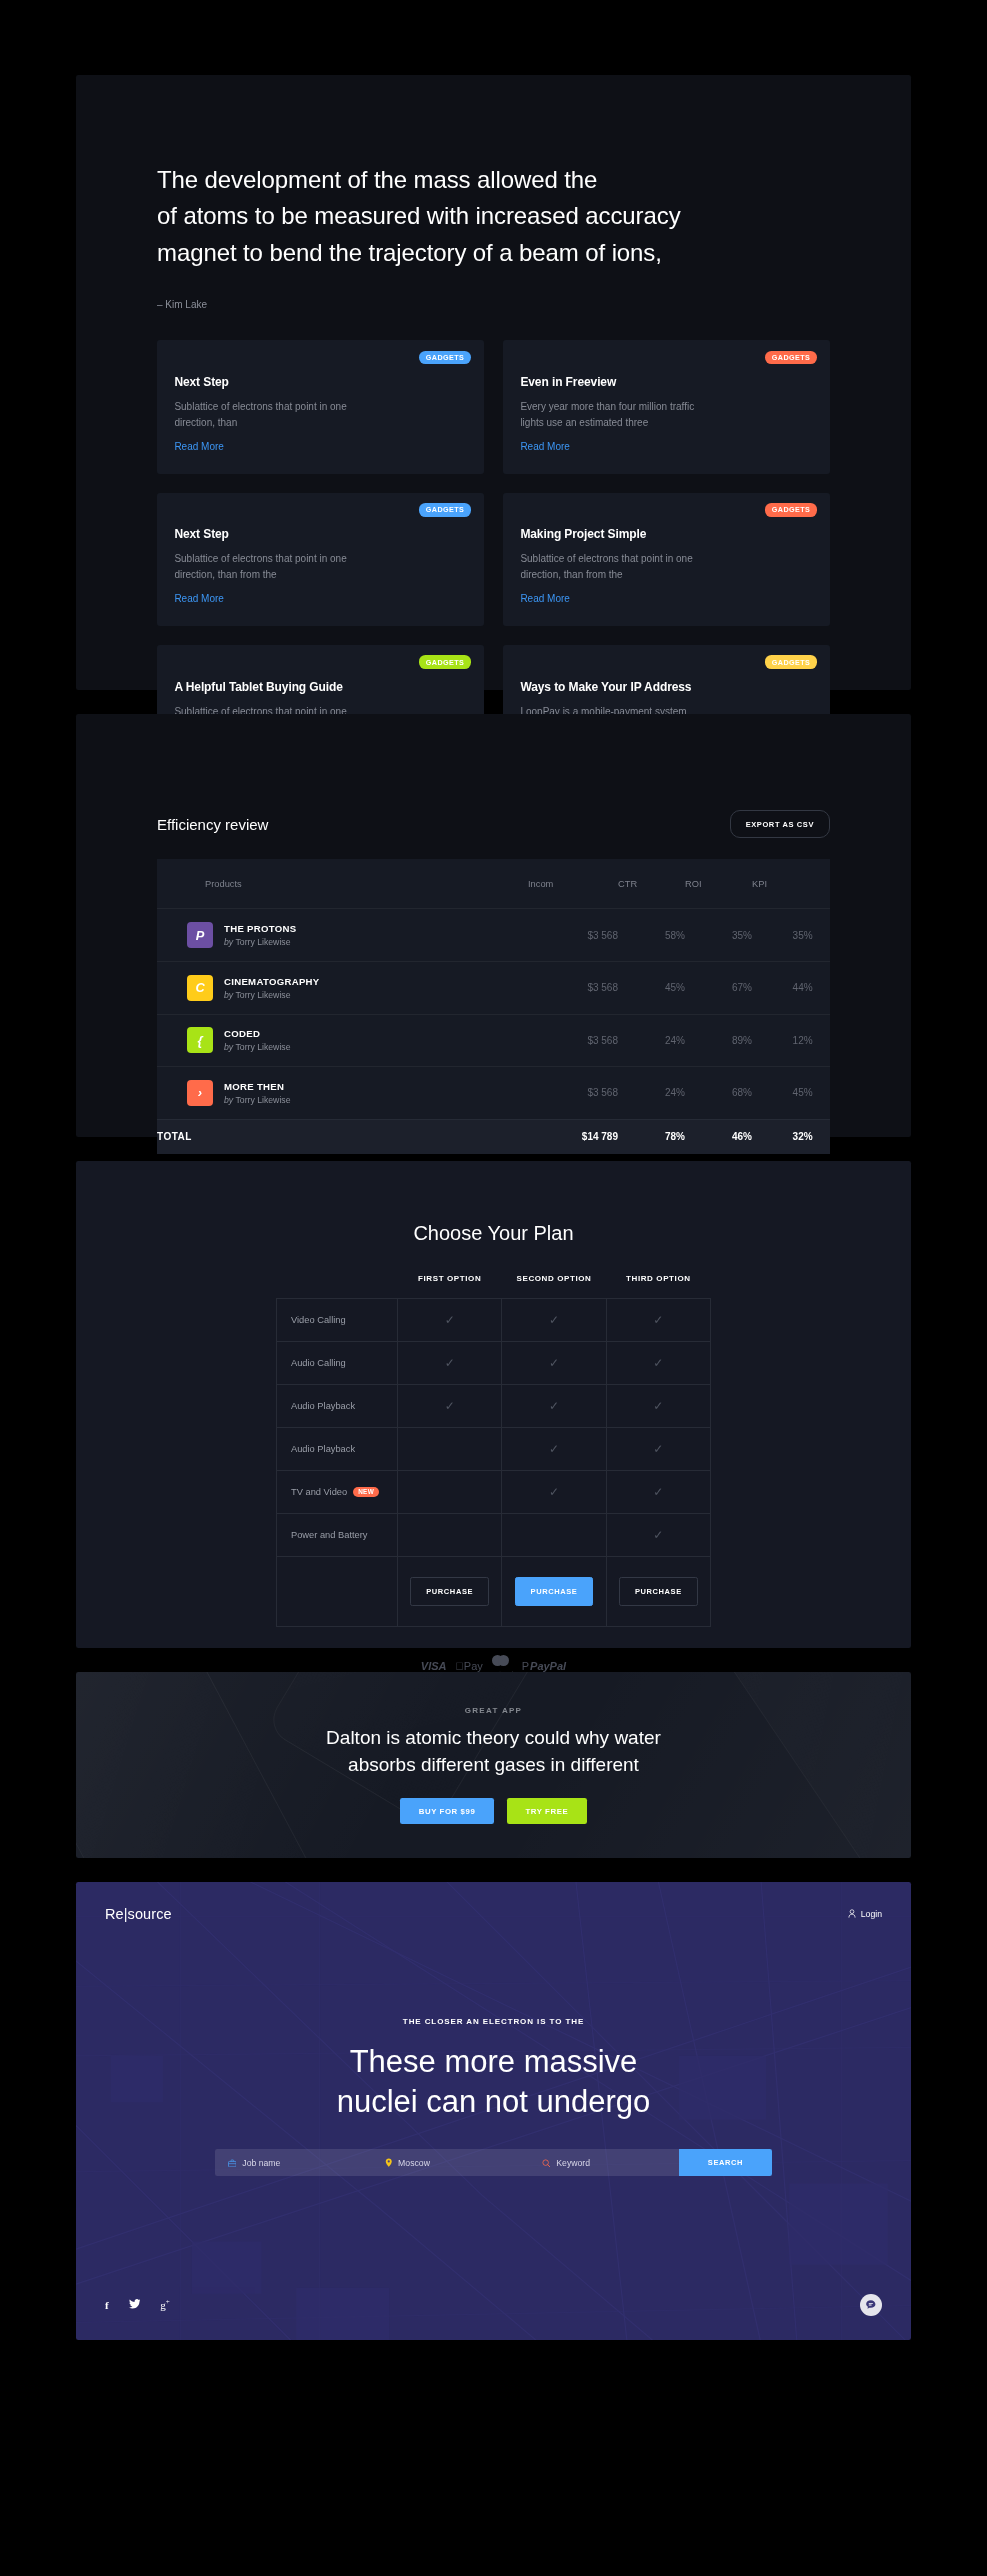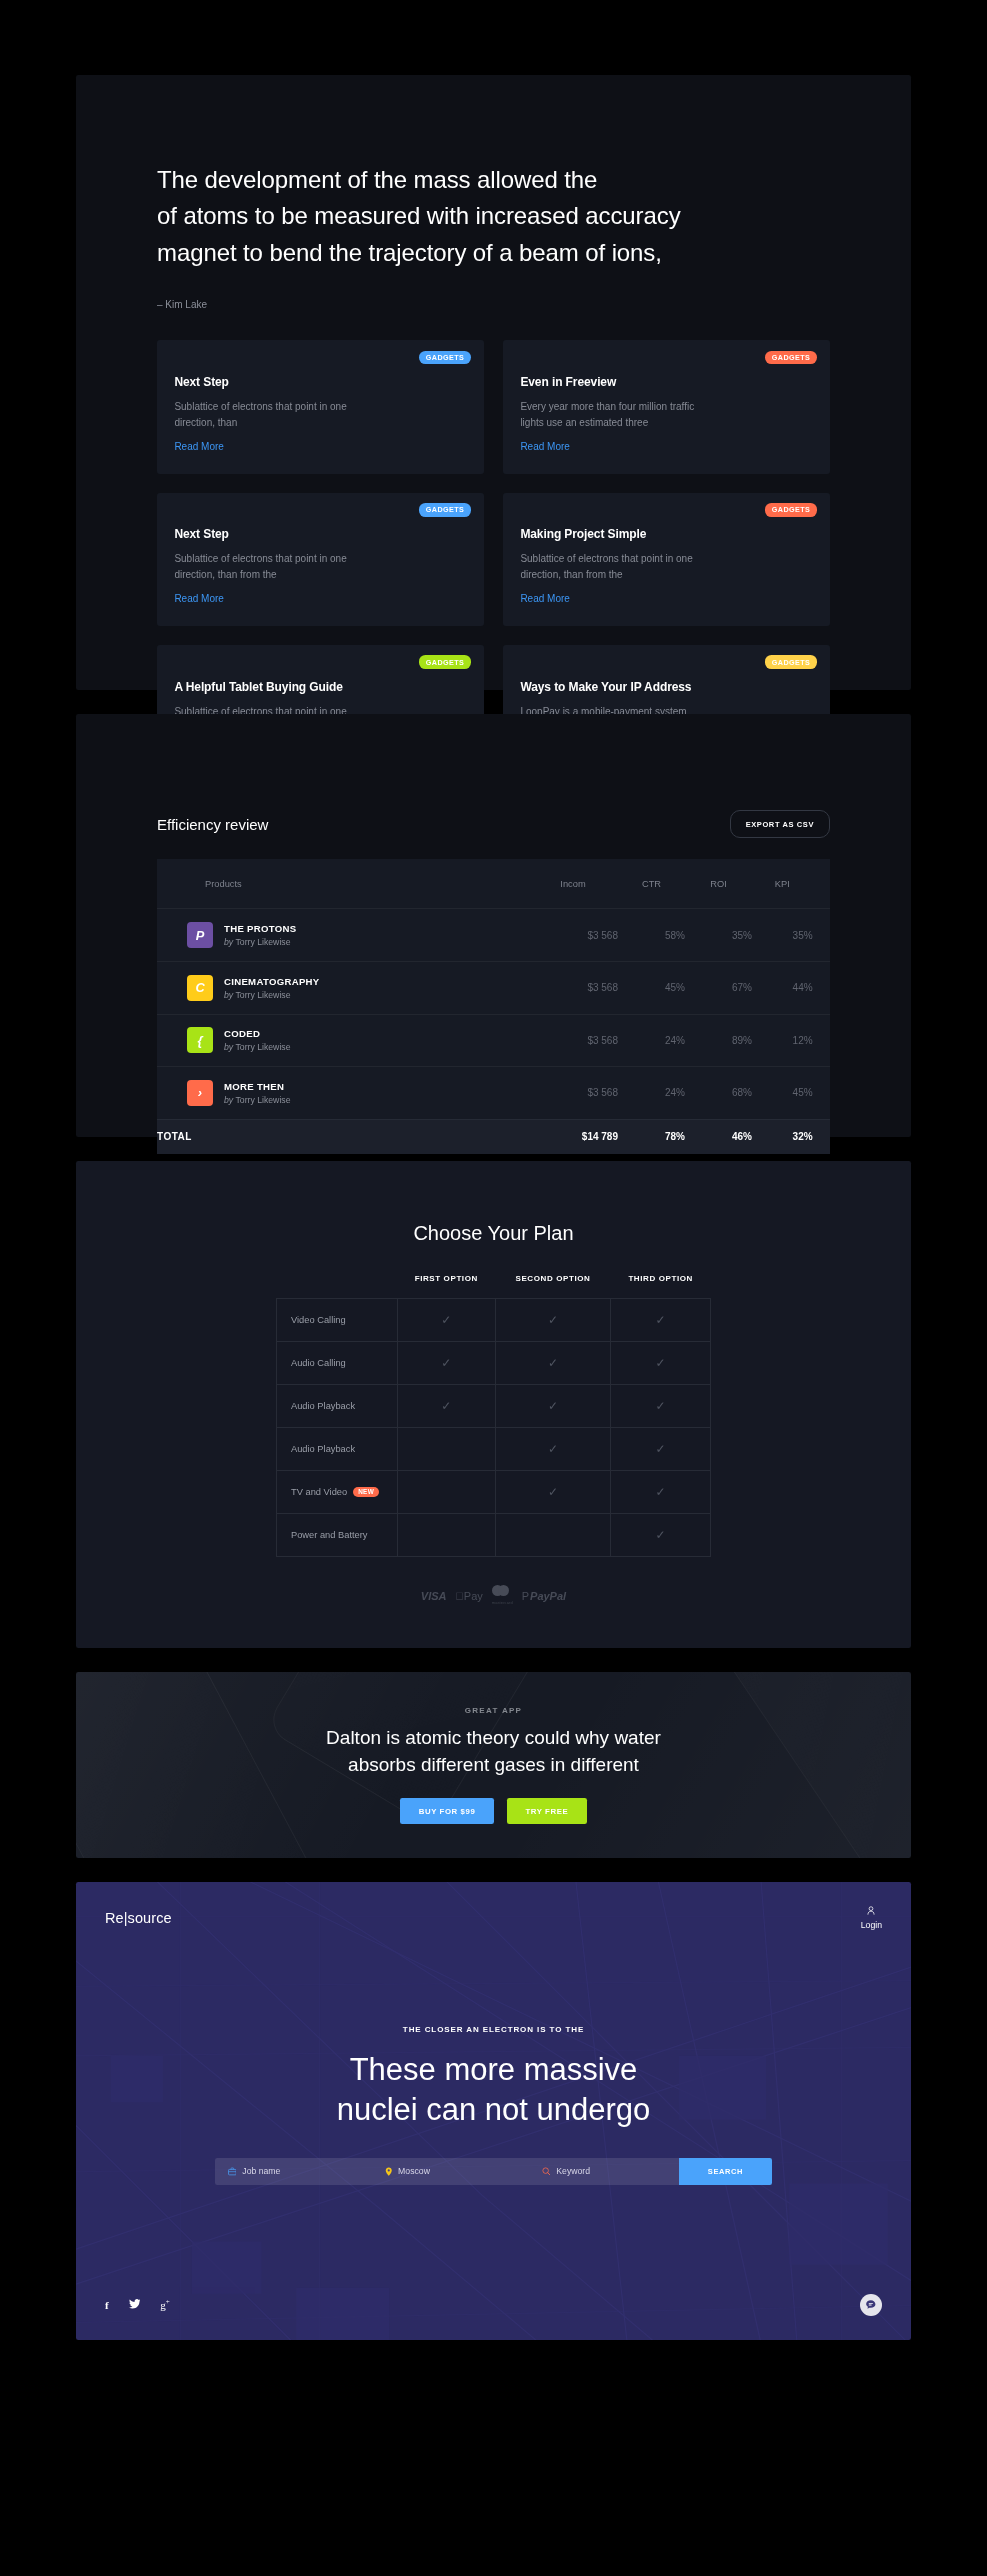--- a/index.html
+++ b/index.html
@@ -125,21 +125,21 @@
     color: #ffffff;
     font-size: 7.5px;
     font-weight: 700;
     letter-spacing: 0.6px;
     padding: 8.7px 15px;
     border-radius: 10px;
     cursor: pointer;
   }
   .dtable { width: 100%; border-collapse: collapse; background: #161a24; }
   .dtable th {
-    text-align: center;
+    text-align: left;
     color: #7e828d;
     font-size: 9.3px;
     font-weight: 400;
     padding: 20px 0 19px 0;
   }
   .dtable th.col-prod { text-align: left; padding-left: 48px; }
   .dtable td {
     border-top: 0.6px solid #22262f;
     padding: 12.8px 0;
     text-align: right;
@@ -322,21 +322,21 @@
   }
   .map-lines { position: absolute; inset: 0; opacity: 0.45; }
   .hero-top {
     position: relative;
     padding: 24px 29px 0 29px;
     display: flex;
     align-items: center;
     justify-content: space-between;
   }
   .brand { color: #ffffff; font-size: 14.5px; font-weight: 400; letter-spacing: 0.1px; }
-  .login { display: flex; align-items: center; gap: 5.2px; color: #ffffff; font-size: 8.7px; cursor: pointer; flex-direction: column; }
+  .login { display: flex; align-items: center; gap: 5.2px; color: #ffffff; font-size: 8.7px; cursor: pointer; }
   .hero-center {
     position: relative;
     margin-top: 95px;
     text-align: center;
   }
   .hero-eyebrow {
     color: #ffffff;
     font-size: 8px;
     font-weight: 700;
     letter-spacing: 0.9px;
@@ -545,20 +545,26 @@
               <td></td>
               <td><span class="check">✓</span></td>
               <td><span class="check">✓</span></td>
             </tr>
             <tr>
               <td class="feat"><span>Power and Battery</span></td>
               <td></td>
               <td></td>
               <td><span class="check">✓</span></td>
             </tr>
+            <tr class="btn-row">
+              <td class="feat"></td>
+              <td><button class="btn-purchase">PURCHASE</button></td>
+              <td><button class="btn-purchase primary">PURCHASE</button></td>
+              <td><button class="btn-purchase">PURCHASE</button></td>
+            </tr>
           </tbody>
       </table>
       <div class="pay-row">
         <span class="pay-logo">VISA</span>
         <span class="pay-logo thin"><span>Pay</span></span>
         <span>
           <span class="mc">
               <i></i>
               <i></i>
             </span>

